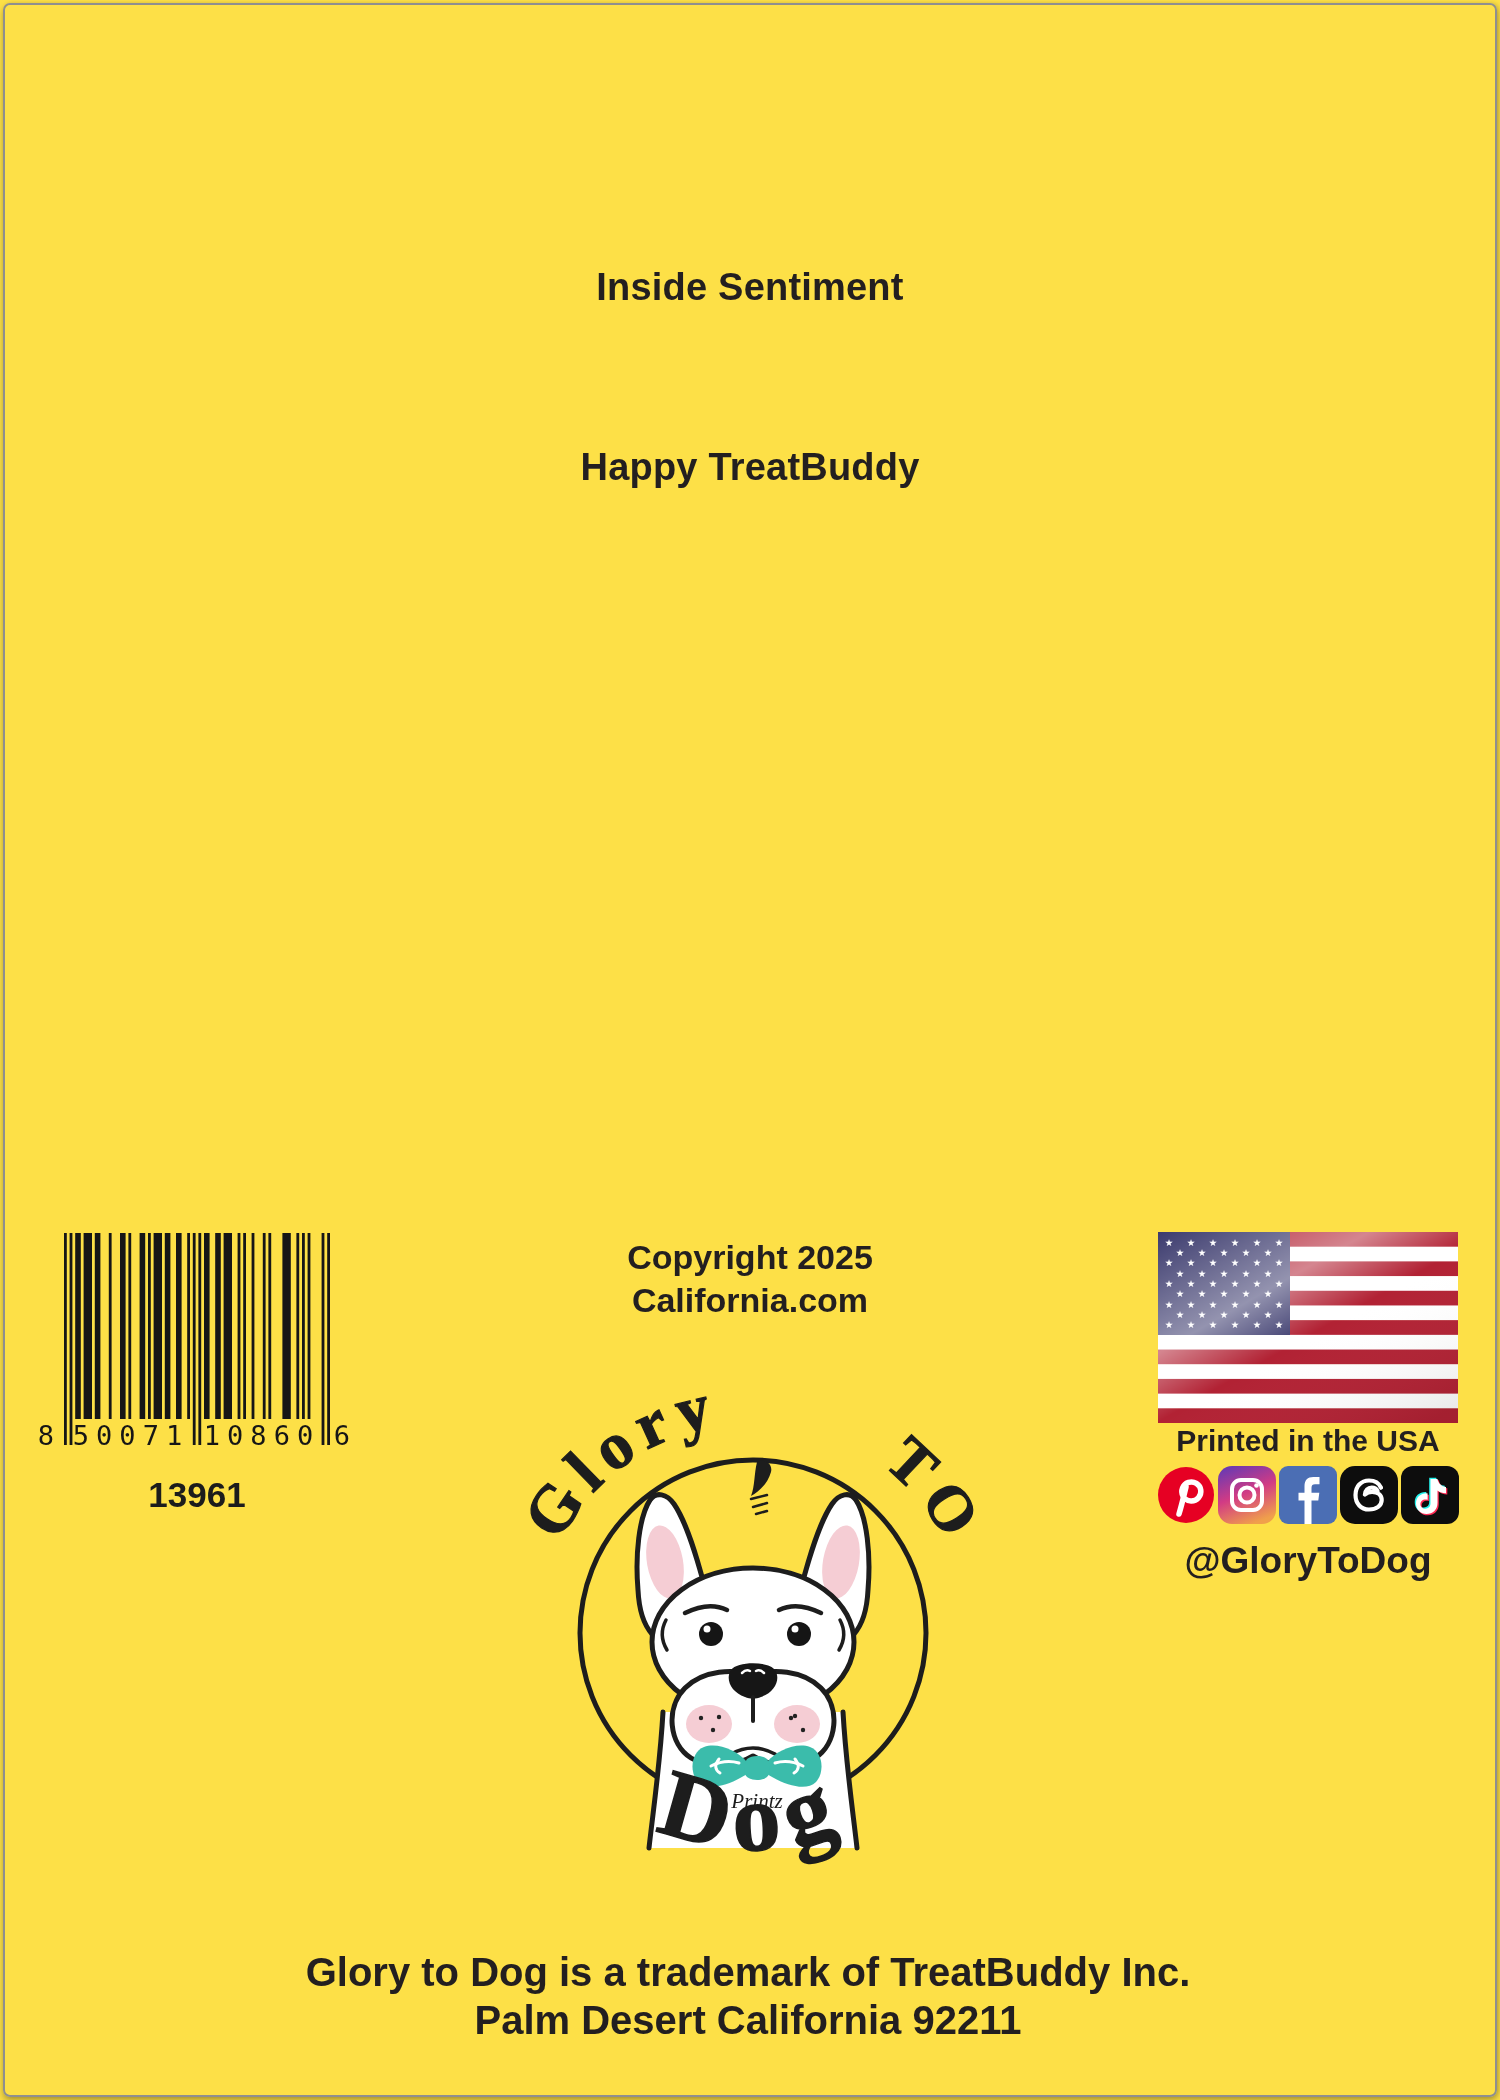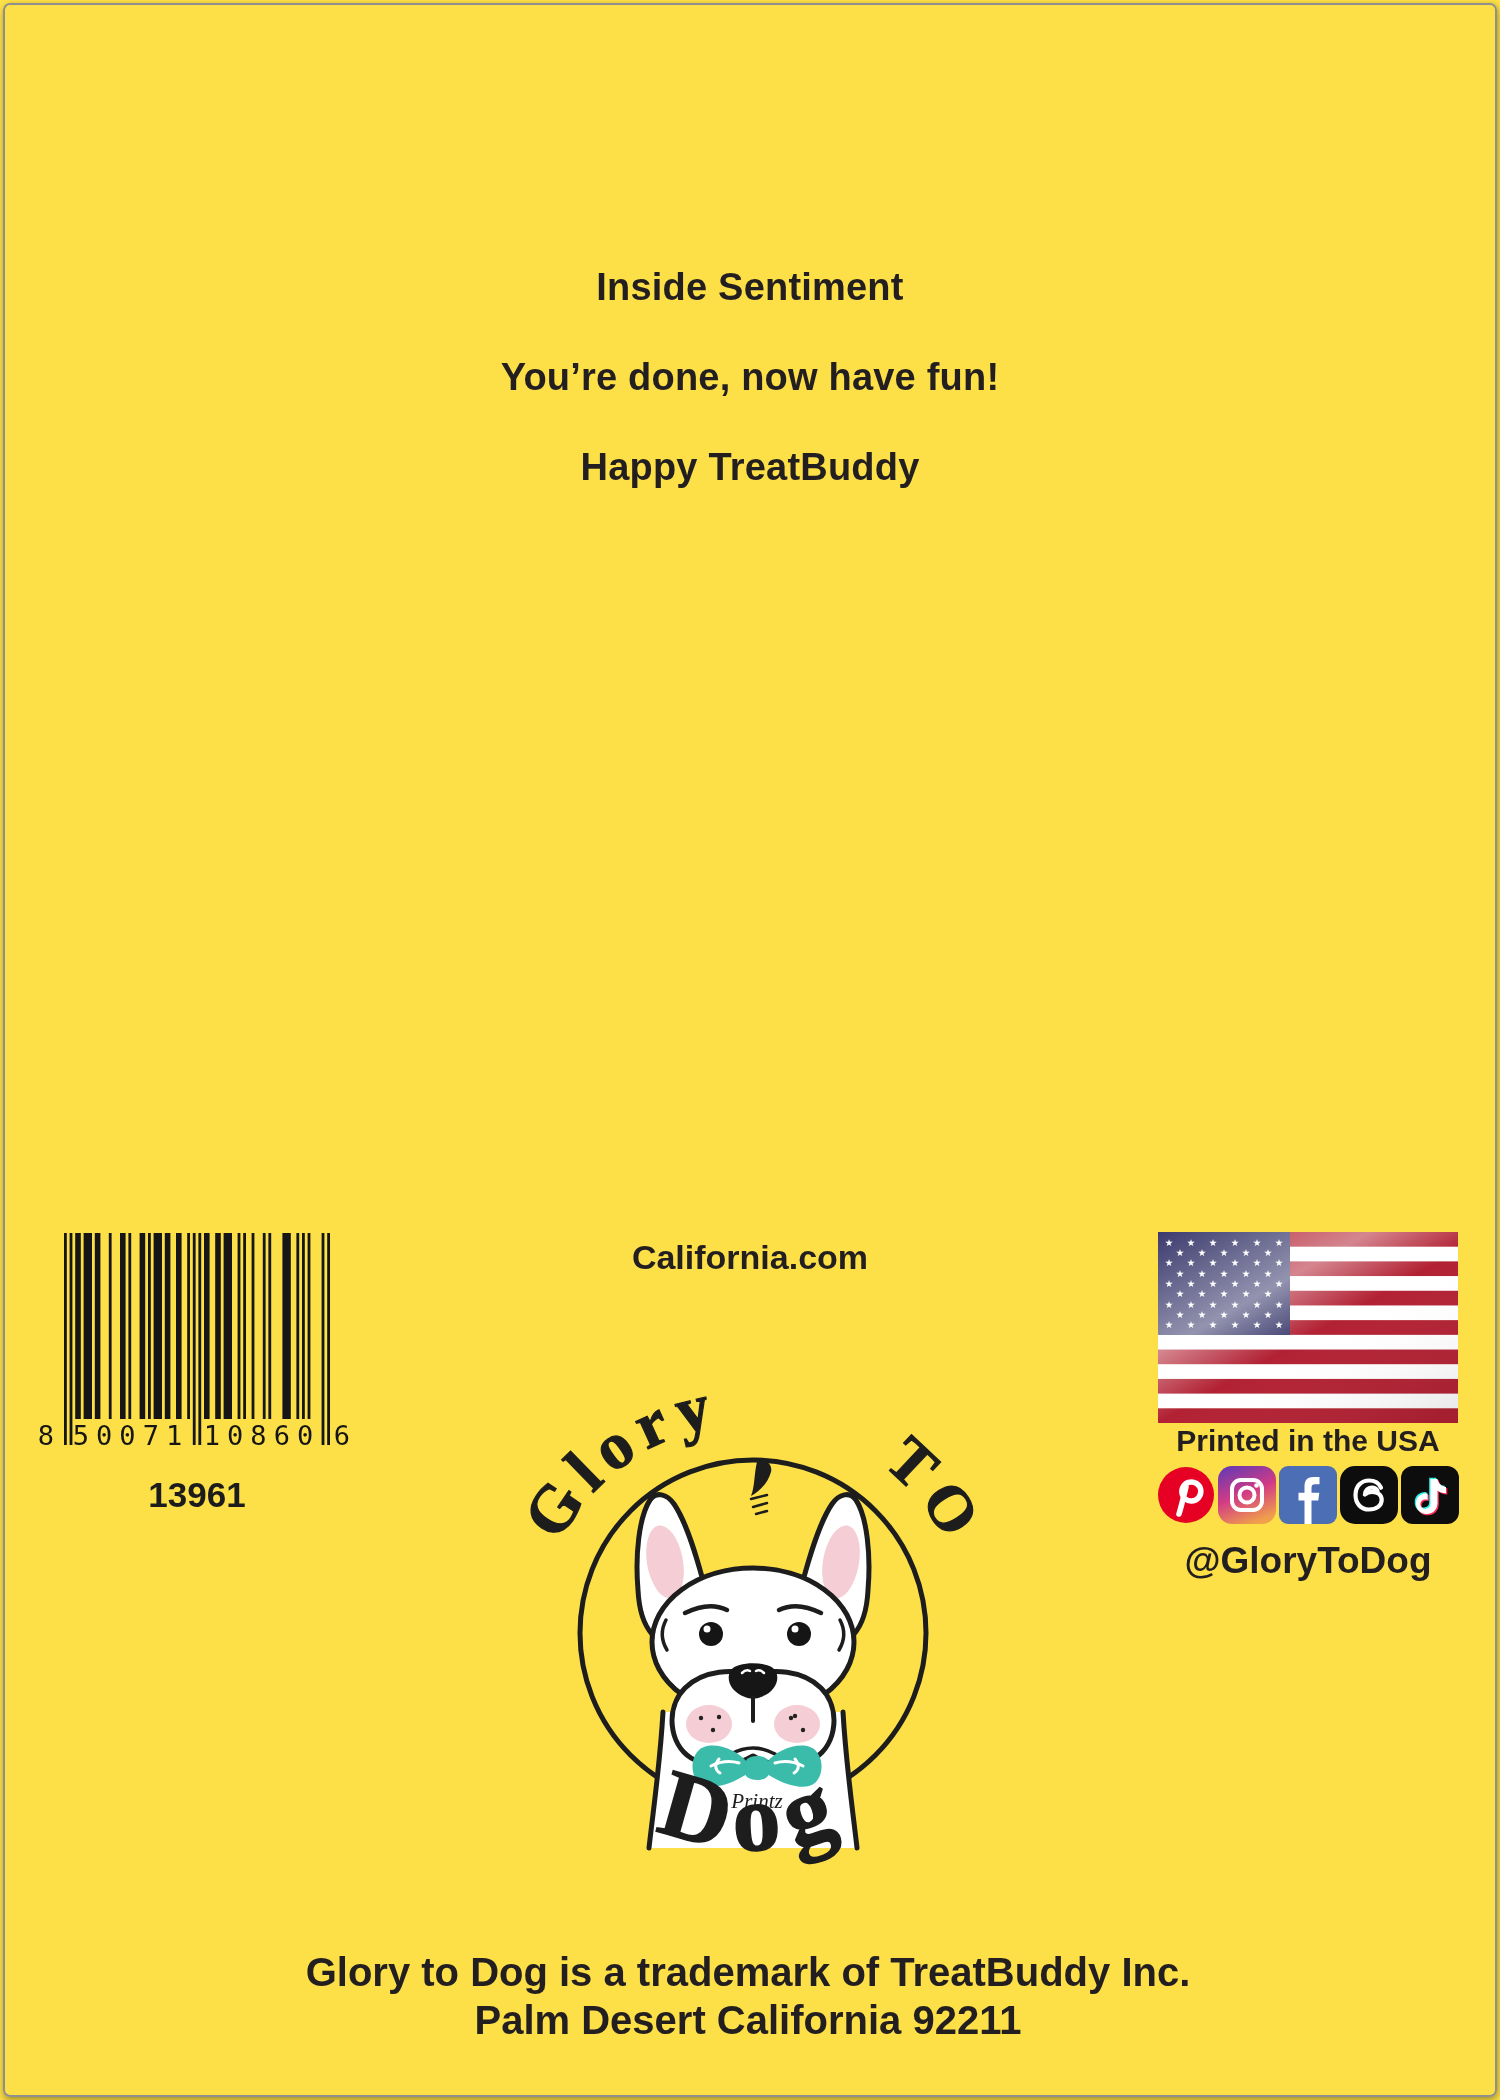--- a/index.html
+++ b/index.html
@@ -36,21 +36,20 @@
   .trademark-block { position:absolute; top:1948px; left:0; right:4px; text-align:center;
     font-weight:bold; font-size:40px; line-height:48px; }
 </style>
 </head>
 <body>
 
 <div class="stage">
   <div class="card-edge"></div>
 
   <div class="center-line sent" id="sent-heading">Inside Sentiment</div>
-  <div class="center-line sent" id="sent-message">You’re done, now have fun!</div>
   <div class="center-line sent" id="sent-occasion">Happy TreatBuddy</div>
 
   <svg id="barcode-svg" width="320" height="292" viewBox="0 0 320 292">
     <g id="bars">
         <rect x="30.00" y="4" width="2.80" height="212" fill="#161616"></rect>
         <rect x="35.60" y="4" width="2.80" height="212" fill="#161616"></rect>
         <rect x="41.20" y="4" width="5.60" height="186" fill="#161616"></rect>
         <rect x="49.60" y="4" width="8.40" height="186" fill="#161616"></rect>
         <rect x="60.80" y="4" width="5.60" height="186" fill="#161616"></rect>
         <rect x="74.80" y="4" width="2.80" height="186" fill="#161616"></rect>
@@ -80,20 +79,21 @@
         <rect x="293.20" y="4" width="2.80" height="212" fill="#161616"></rect>
       </g>
     <text class="bc-digits" x="12" y="216" text-anchor="middle">8</text>
     <text class="bc-digits" x="97" y="216" text-anchor="middle" letter-spacing="7">50071</text>
     <text class="bc-digits" x="228" y="216" text-anchor="middle" letter-spacing="7">10860</text>
     <text class="bc-digits" x="308" y="216" text-anchor="middle">6</text>
     <text class="bc-sku" x="163" y="278" text-anchor="middle">13961</text>
   </svg>
 
   <div class="copyright-block">
+    <div>Copyright 2025</div>
     <div>California.com</div>
   </div>
 
   <svg id="logo-svg" width="520" height="520" viewBox="0 0 520 520">
     <defs>
       <path id="arcTop" d="M 62,168 A 216,216 0 0 1 454,168" fill="none"></path>
       <path id="arcBottom" d="M 96,398 A 218,218 0 0 0 420,398" fill="none"></path>
     </defs>
 
     <circle cx="258" cy="253" r="173" fill="none" stroke="#1d1d1d" stroke-width="5"></circle>

